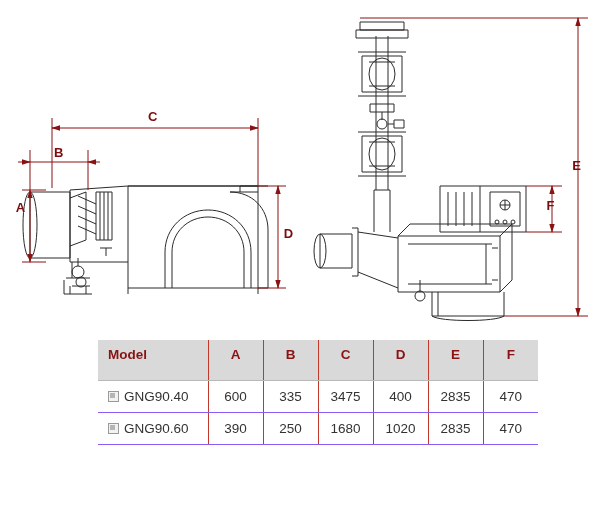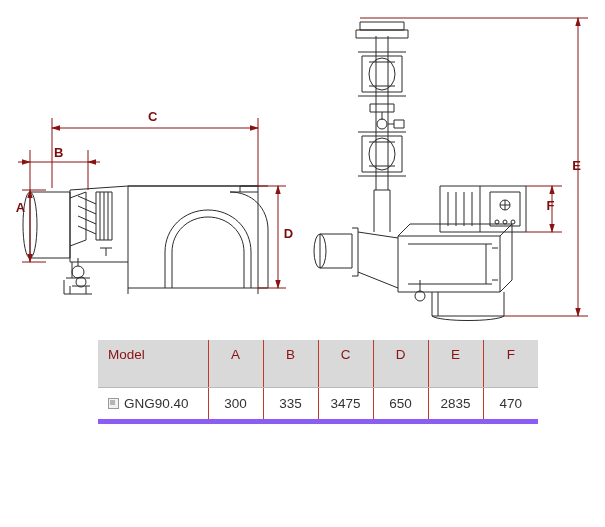--- a/index.html
+++ b/index.html
@@ -52,34 +52,34 @@
   }
   table.spec {
     border-collapse: collapse;
     width: 440px;
     font-size: 13.5px;
     color: #2b2b2b;
   }
   table.spec th {
     background: #d9d9d9;
     color: #8a1212;
-    font-weight: normal;
+    font-weight: bold;
     font-size: 13.5px;
-    padding: 7px 0 25px 0;
+    padding: 7px 0 18px 0;
     border-right: 1px solid #c0392b;
     border-bottom: 1px solid #b9b9b9;
     text-align: center;
   }
   table.spec th:last-child { border-right: none; }
   table.spec th.model-col { text-align: left; padding-left: 10px; }
   table.spec td {
     padding: 8px 0;
     text-align: center;
     border-right: 1px solid #c0392b;
-    border-bottom: 5px solid #8b5cf6;
+    border-bottom: 1px solid #8b5cf6;
     background: #ffffff;
     color: #333333;
     font-size: 13.5px;
     margin-top: 8px;
   }
   table.spec td:last-child { border-right: none; }
   table.spec td.model-cell {
     text-align: left;
     padding-left: 10px;
     white-space: nowrap;
@@ -287,24 +287,33 @@
           <th>B</th>
           <th>C</th>
           <th>D</th>
           <th>E</th>
           <th>F</th>
         </tr>
       </thead>
       <tbody>
         <tr>
           <td class="model-cell"><span class="bullet"></span><span>GNG90.40</span></td>
-          <td>300</td>
+          <td>600</td>
           <td>335</td>
           <td>3475</td>
-          <td>650</td>
+          <td>400</td>
+          <td>2835</td>
+          <td>470</td>
+        </tr>
+        <tr>
+          <td class="model-cell"><span class="bullet"></span><span>GNG90.60</span></td>
+          <td>390</td>
+          <td>250</td>
+          <td>1680</td>
+          <td>1020</td>
           <td>2835</td>
           <td>470</td>
         </tr>
       </tbody>
     </table>
   </div>
 
 </div>
 
 </body></html>

